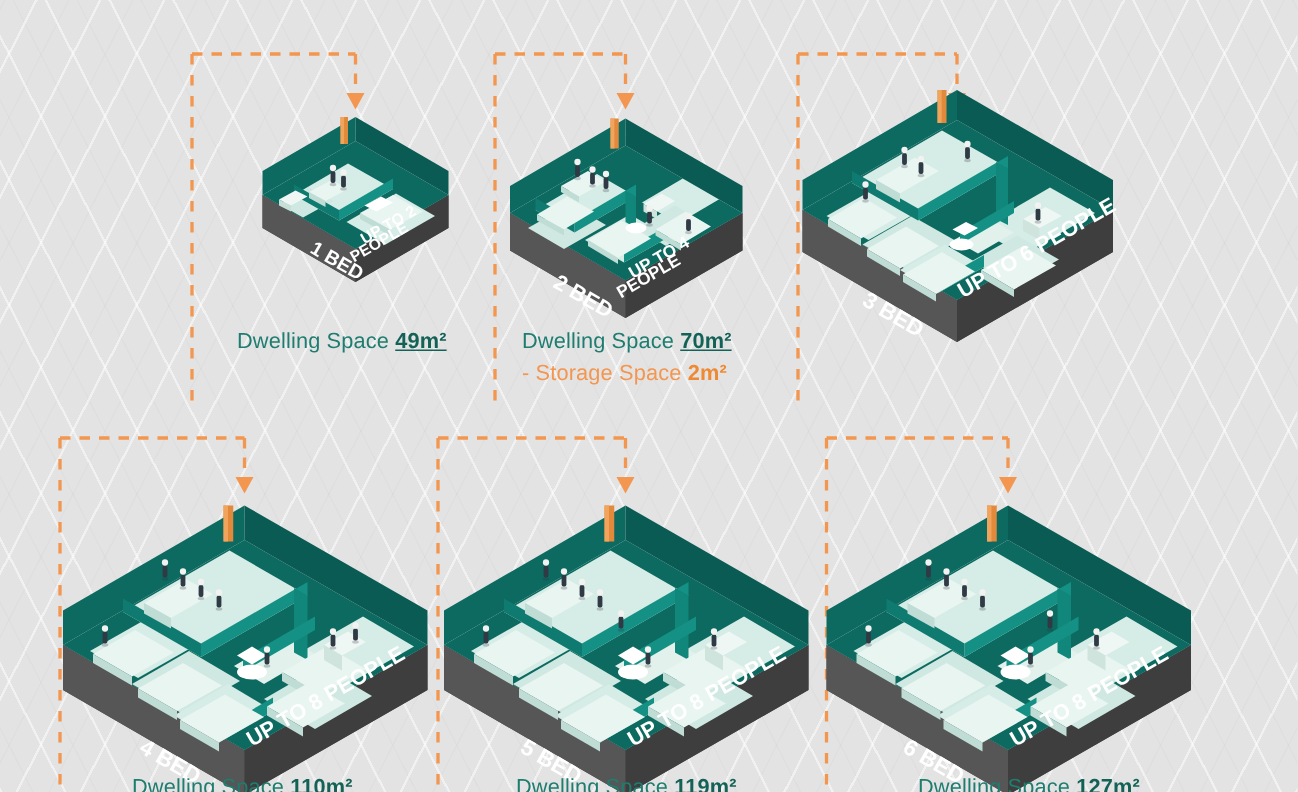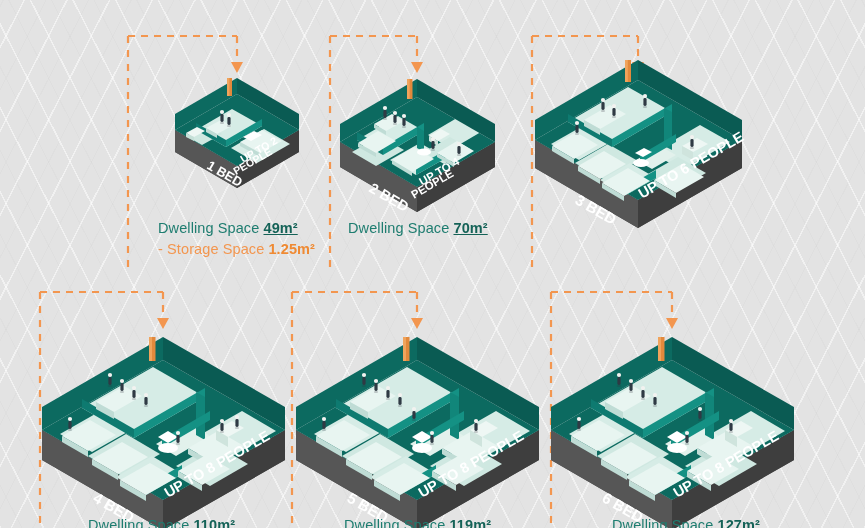--- a/index.html
+++ b/index.html
@@ -388,32 +388,32 @@
     <text x="601" y="501" fill="#ffffff" font-family="Liberation Sans, sans-serif" font-size="15" font-weight="bold" transform="rotate(30 601 501)">6 BED</text>
     <text x="677" y="498" fill="#ffffff" font-family="Liberation Sans, sans-serif" font-size="14.5" font-weight="bold" transform="rotate(-30 677 498)">UP TO 8 PEOPLE</text>
   </g>
 </svg>
 
 <div class="caption" style="left:158px; top:218px;">
   <div class="cap-dwell">
     <span>Dwelling Space</span>
     <b>49m²</b>
   </div>
-  <div class="cap-store">
-    <span class="cap-dash">-</span>
-    <span>Storage Space</span>
-    <b>1.25m²</b>
-  </div>
 </div>
 
 <div class="caption" style="left:348px; top:218px;">
   <div class="cap-dwell">
     <span>Dwelling Space</span>
     <b>70m²</b>
   </div>
+  <div class="cap-store">
+    <span class="cap-dash">-</span>
+    <span>Storage Space</span>
+    <b>2m²</b>
+  </div>
 </div>
 
 <div class="caption" style="left:574px; top:218px;">
 </div>
 
 <div class="caption" style="left:88px; top:515px;">
   <div class="cap-dwell">
     <span>Dwelling Space</span>
     <b>110m²</b>
   </div>

